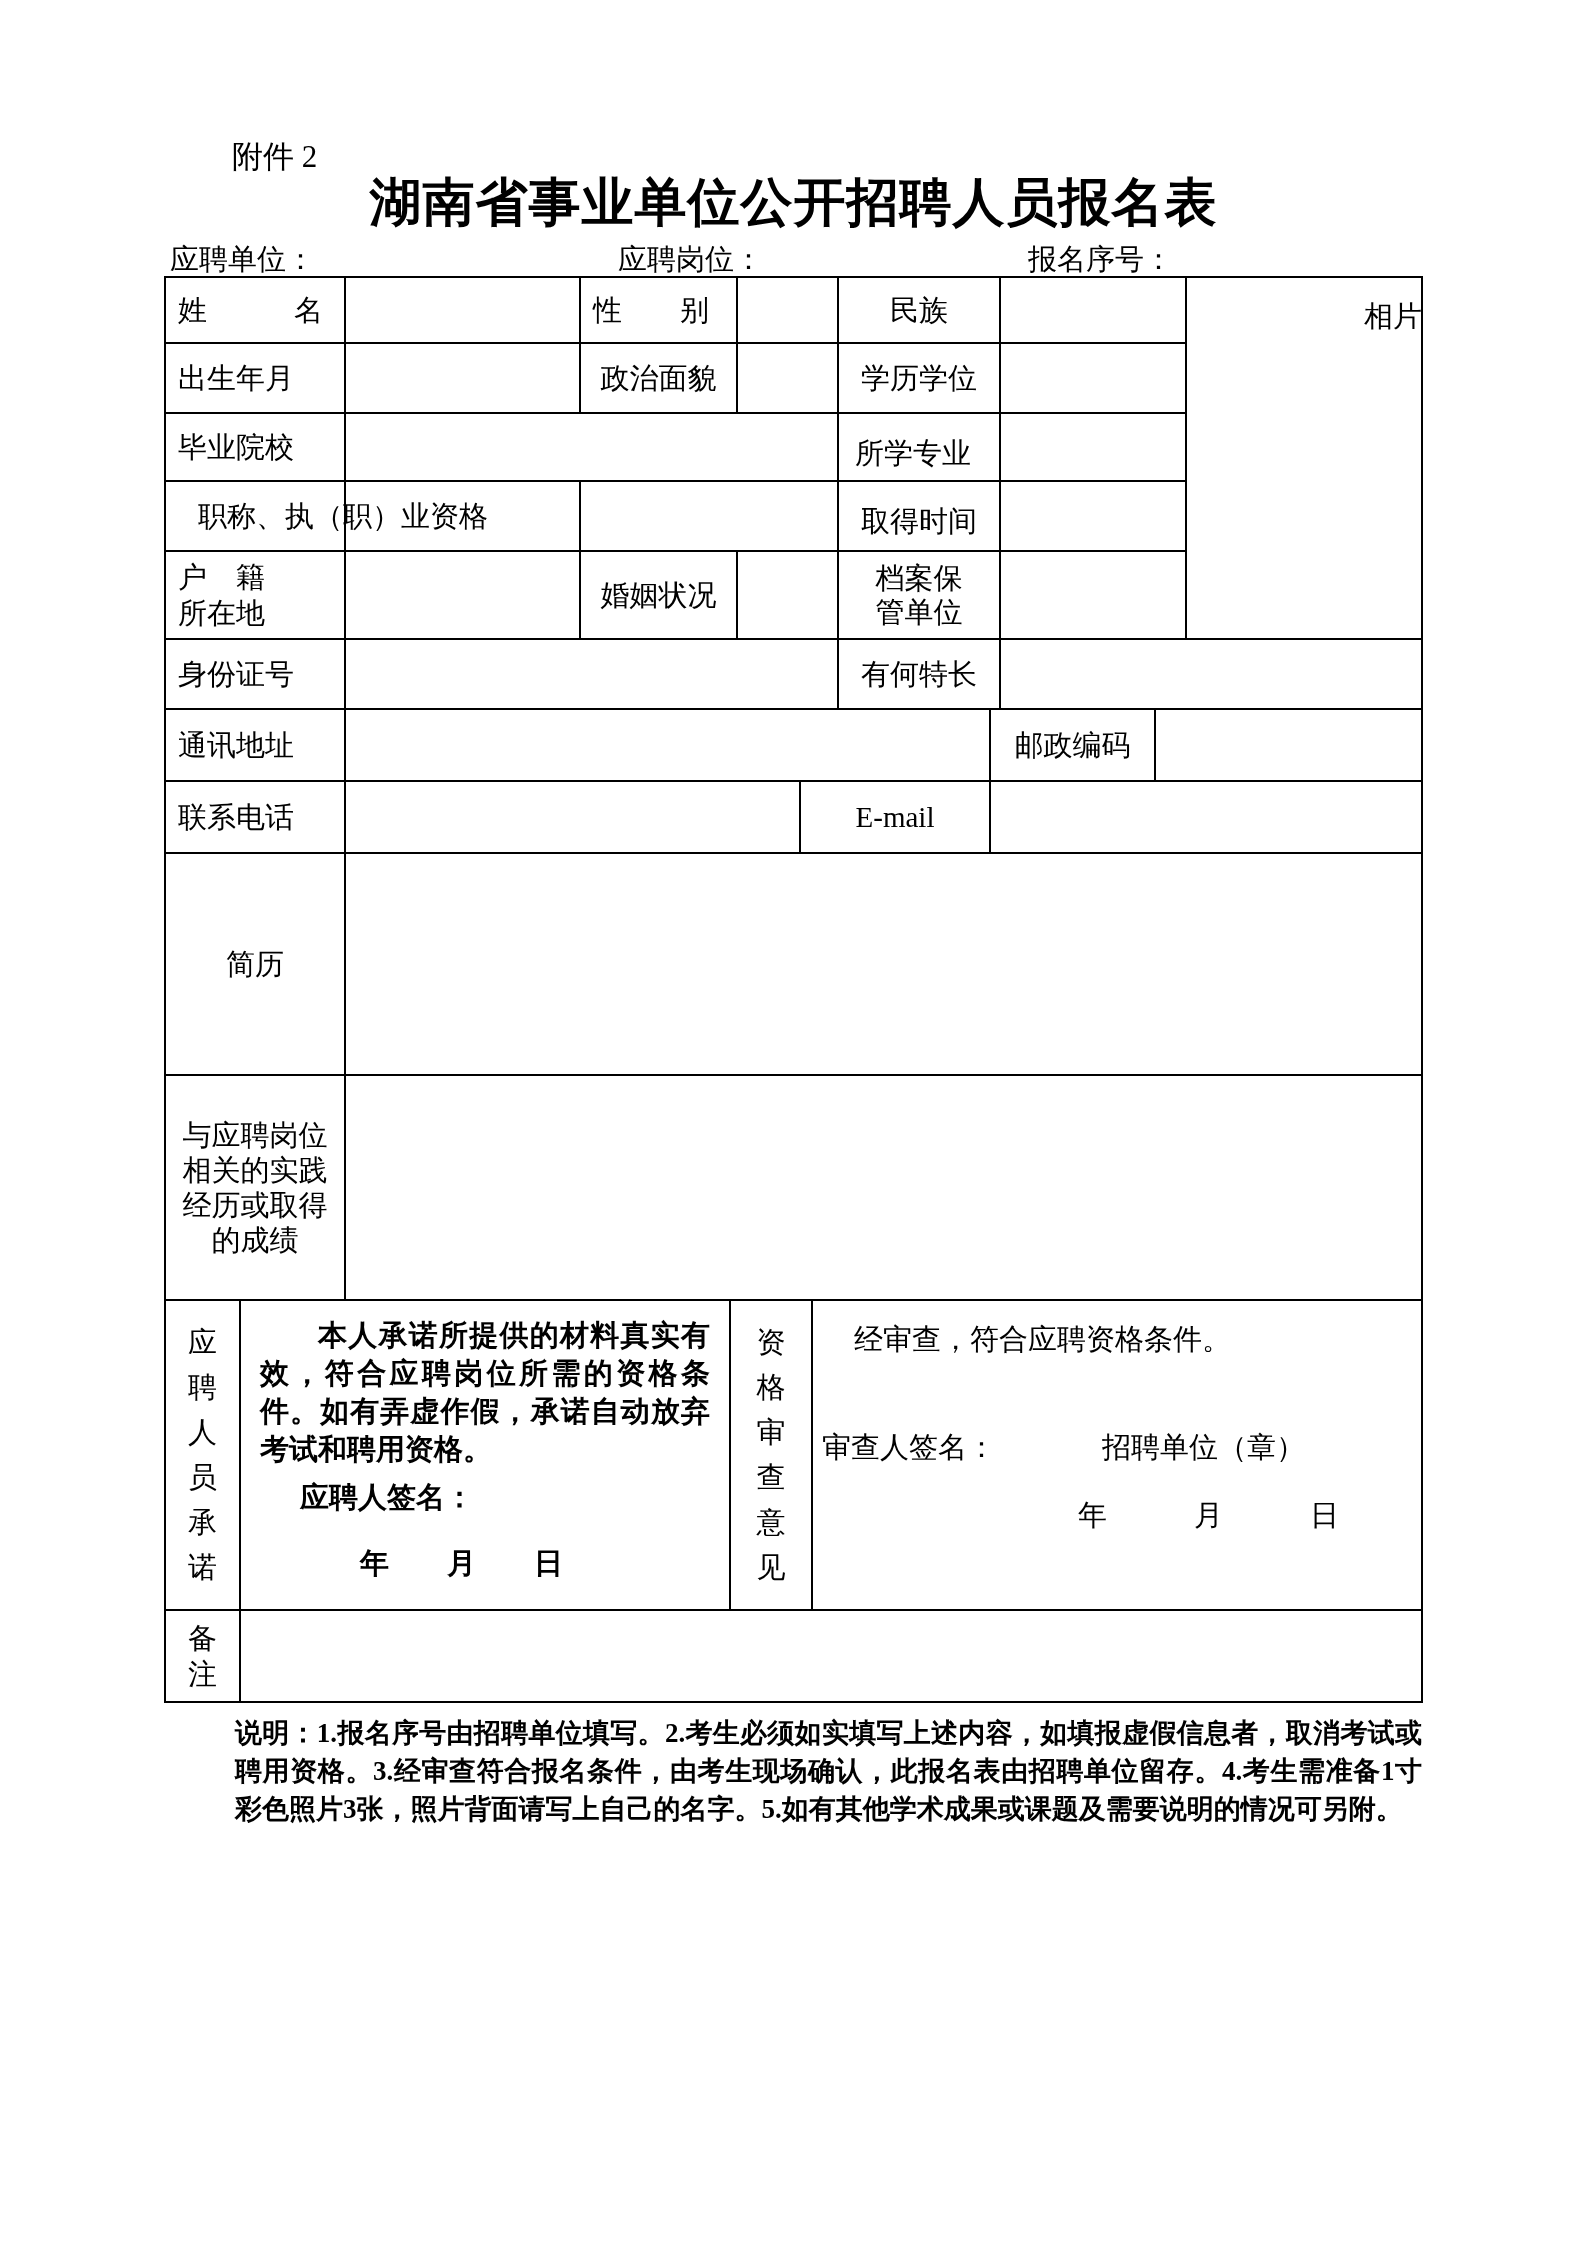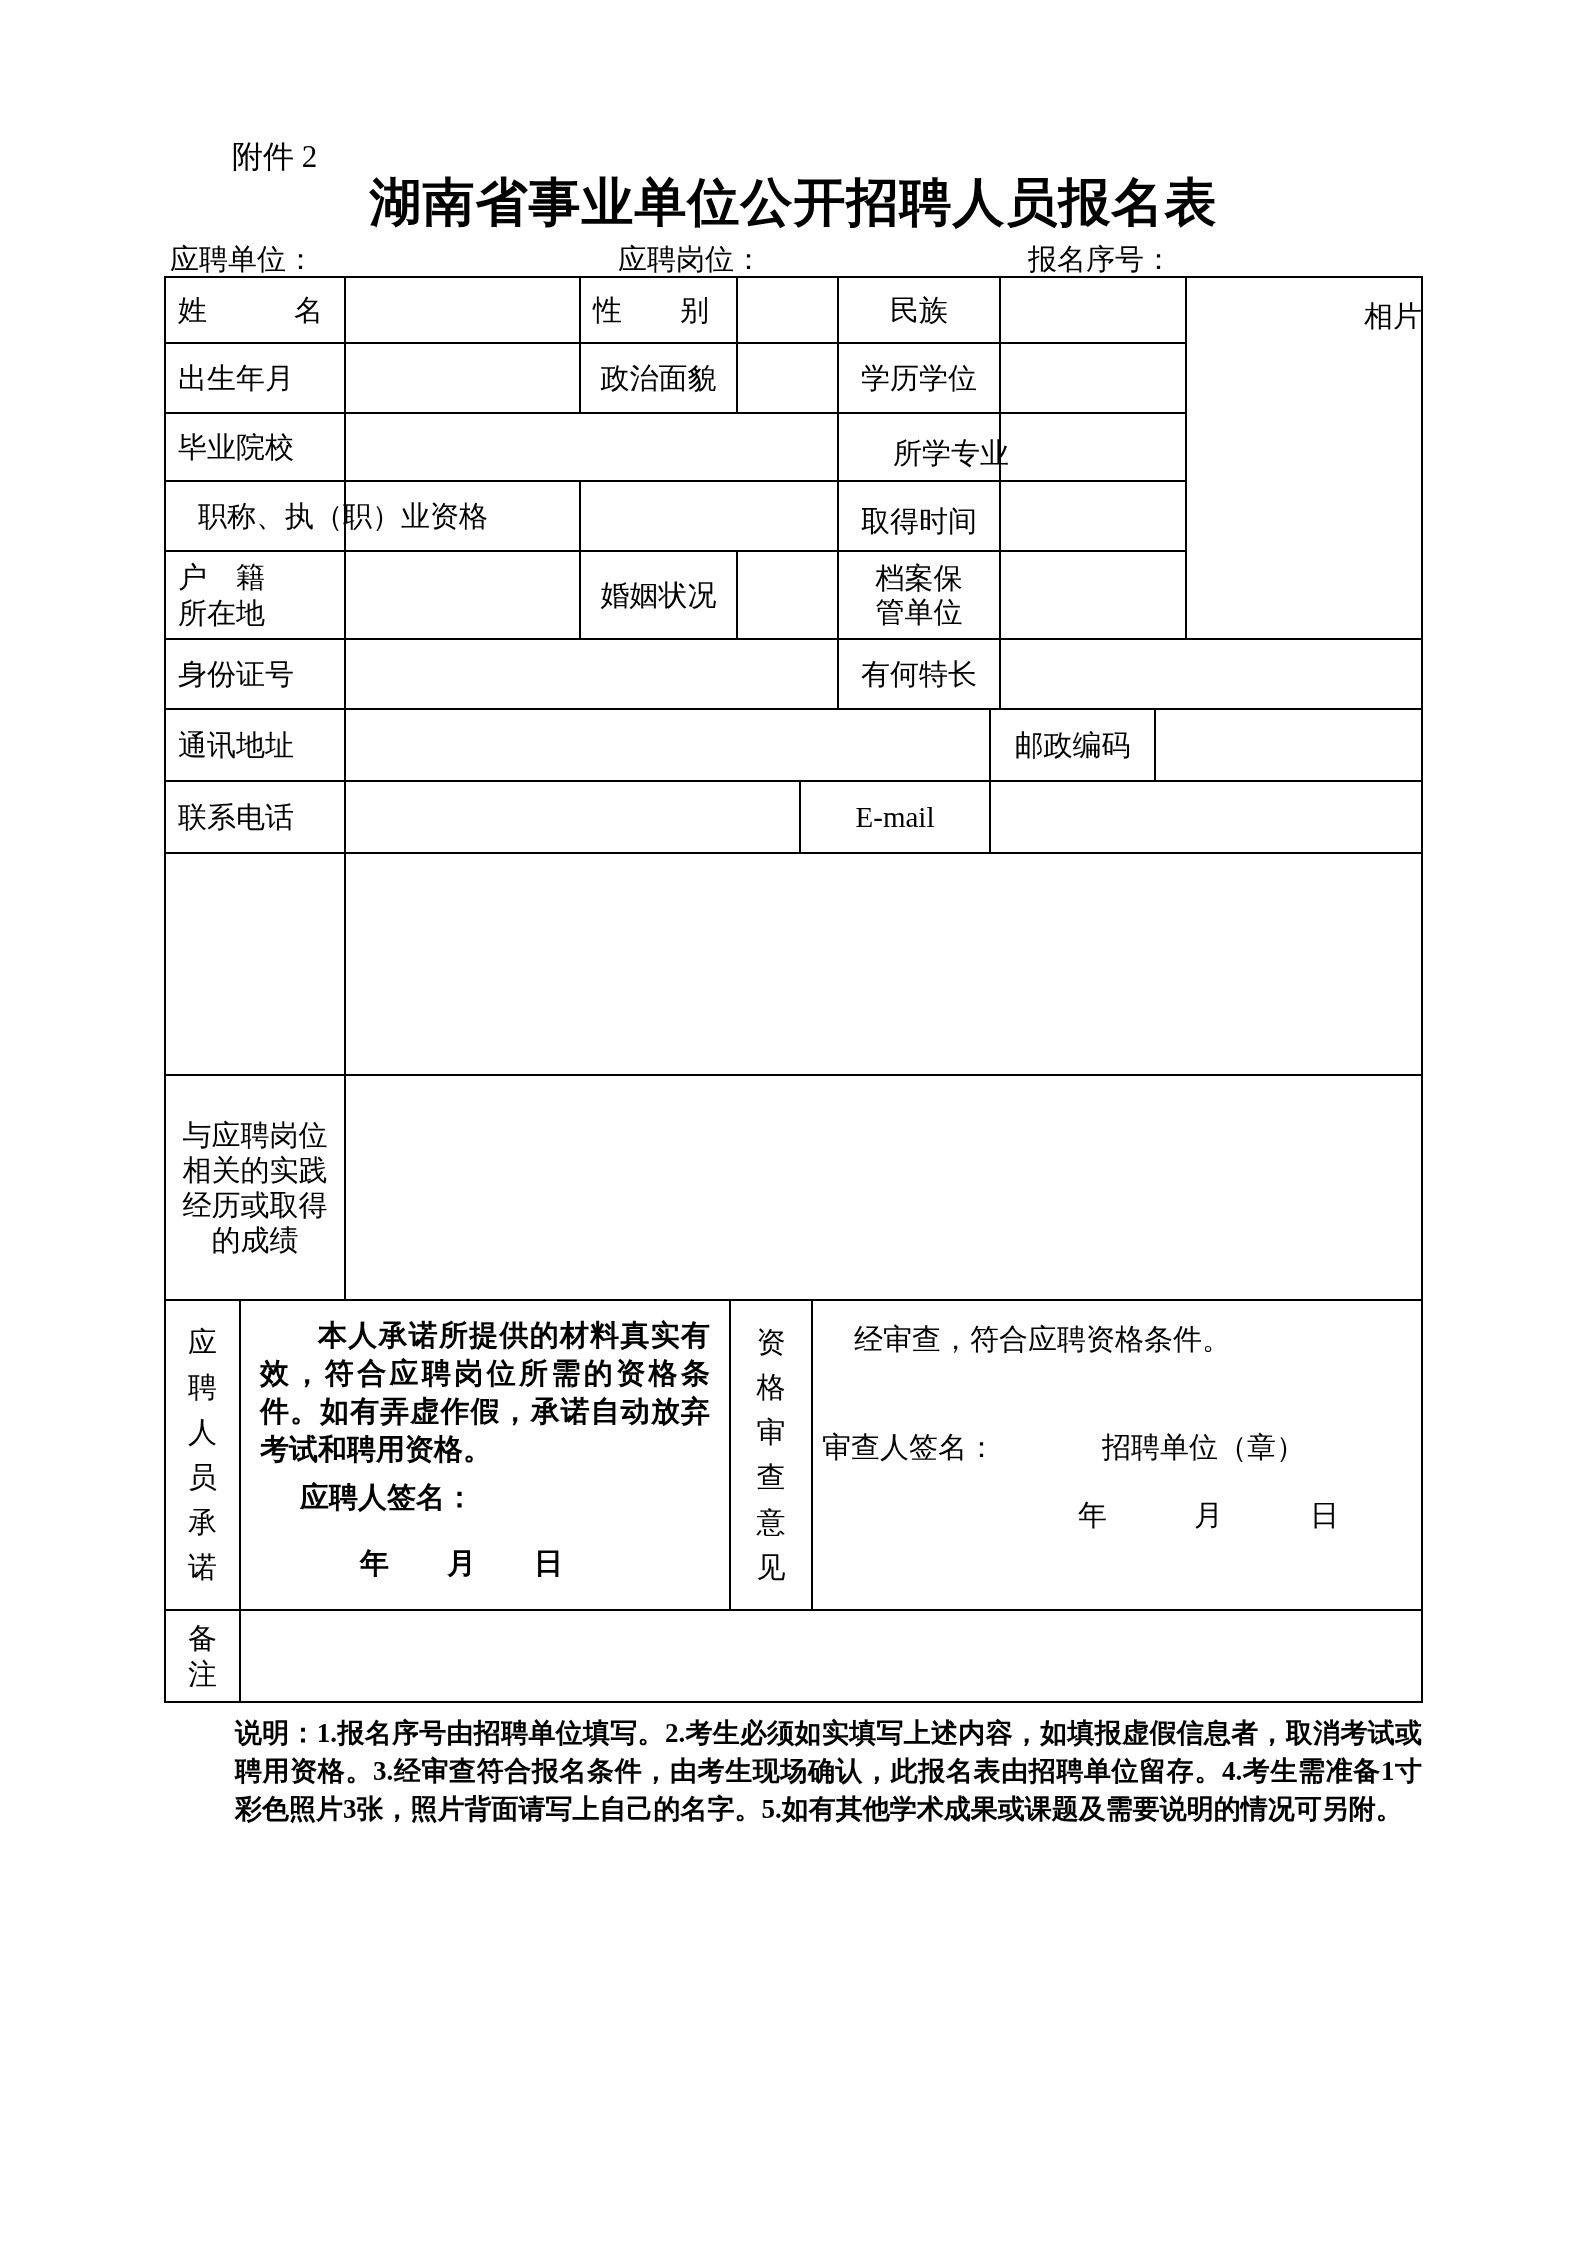--- a/index.html
+++ b/index.html
@@ -107,21 +107,21 @@
 
   <div class="cell left" style="left:165px;top:343px;width:180px;height:70px">出生年月</div>
   <div class="blank" style="left:345px;top:343px;width:235px;height:70px"></div>
   <div class="cell" style="left:580px;top:343px;width:157px;height:70px">政治面貌</div>
   <div class="blank" style="left:737px;top:343px;width:101px;height:70px"></div>
   <div class="cell" style="left:838px;top:343px;width:162px;height:70px">学历学位</div>
   <div class="blank" style="left:1000px;top:343px;width:186px;height:70px"></div>
 
   <div class="cell left" style="left:165px;top:413px;width:180px;height:68px">毕业院校</div>
   <div class="blank" style="left:345px;top:413px;width:493px;height:68px"></div>
-  <div class="cell" style="left:870px;top:413px;width:162px;height:80px">所学专业</div>
+  <div class="cell" style="left:832px;top:413px;width:162px;height:80px">所学专业</div>
   <div class="blank" style="left:1000px;top:413px;width:186px;height:68px"></div>
 
   <div class="cell left" style="left:165px;top:481px;width:415px;height:70px;padding-left:33px">职称、执（职）业资格</div>
   <div class="blank" style="left:580px;top:481px;width:258px;height:70px"></div>
   <div class="cell" style="left:838px;top:481px;width:162px;height:80px">取得时间</div>
   <div class="blank" style="left:1000px;top:481px;width:186px;height:70px"></div>
 
   <div class="cell left pre" style="left:165px;top:551px;width:180px;height:88px;line-height:36px">户　籍
 所在地</div>
   <div class="blank" style="left:345px;top:551px;width:235px;height:88px"></div>
@@ -139,20 +139,21 @@
   <div class="cell left" style="left:165px;top:709px;width:180px;height:72px">通讯地址</div>
   <div class="blank" style="left:345px;top:709px;width:645px;height:72px"></div>
   <div class="cell" style="left:990px;top:709px;width:165px;height:72px">邮政编码</div>
   <div class="blank" style="left:1155px;top:709px;width:267px;height:72px"></div>
 
   <div class="cell left" style="left:165px;top:781px;width:180px;height:72px">联系电话</div>
   <div class="blank" style="left:345px;top:781px;width:455px;height:72px"></div>
   <div class="cell" style="left:800px;top:781px;width:190px;height:72px">E-mail</div>
   <div class="blank" style="left:990px;top:781px;width:432px;height:72px"></div>
 
+  <div class="cell" style="left:165px;top:853px;width:180px;height:222px">简历</div>
   <div class="blank" style="left:345px;top:853px;width:1077px;height:222px"></div>
 
   <div class="cell pre" style="left:165px;top:1075px;width:180px;height:225px;line-height:35px">与应聘岗位
 相关的实践
 经历或取得
 的成绩</div>
   <div class="blank" style="left:345px;top:1075px;width:1077px;height:225px"></div>
 
   <div class="cell pre" style="left:165px;top:1300px;width:75px;height:310px;line-height:45px">应
 聘

